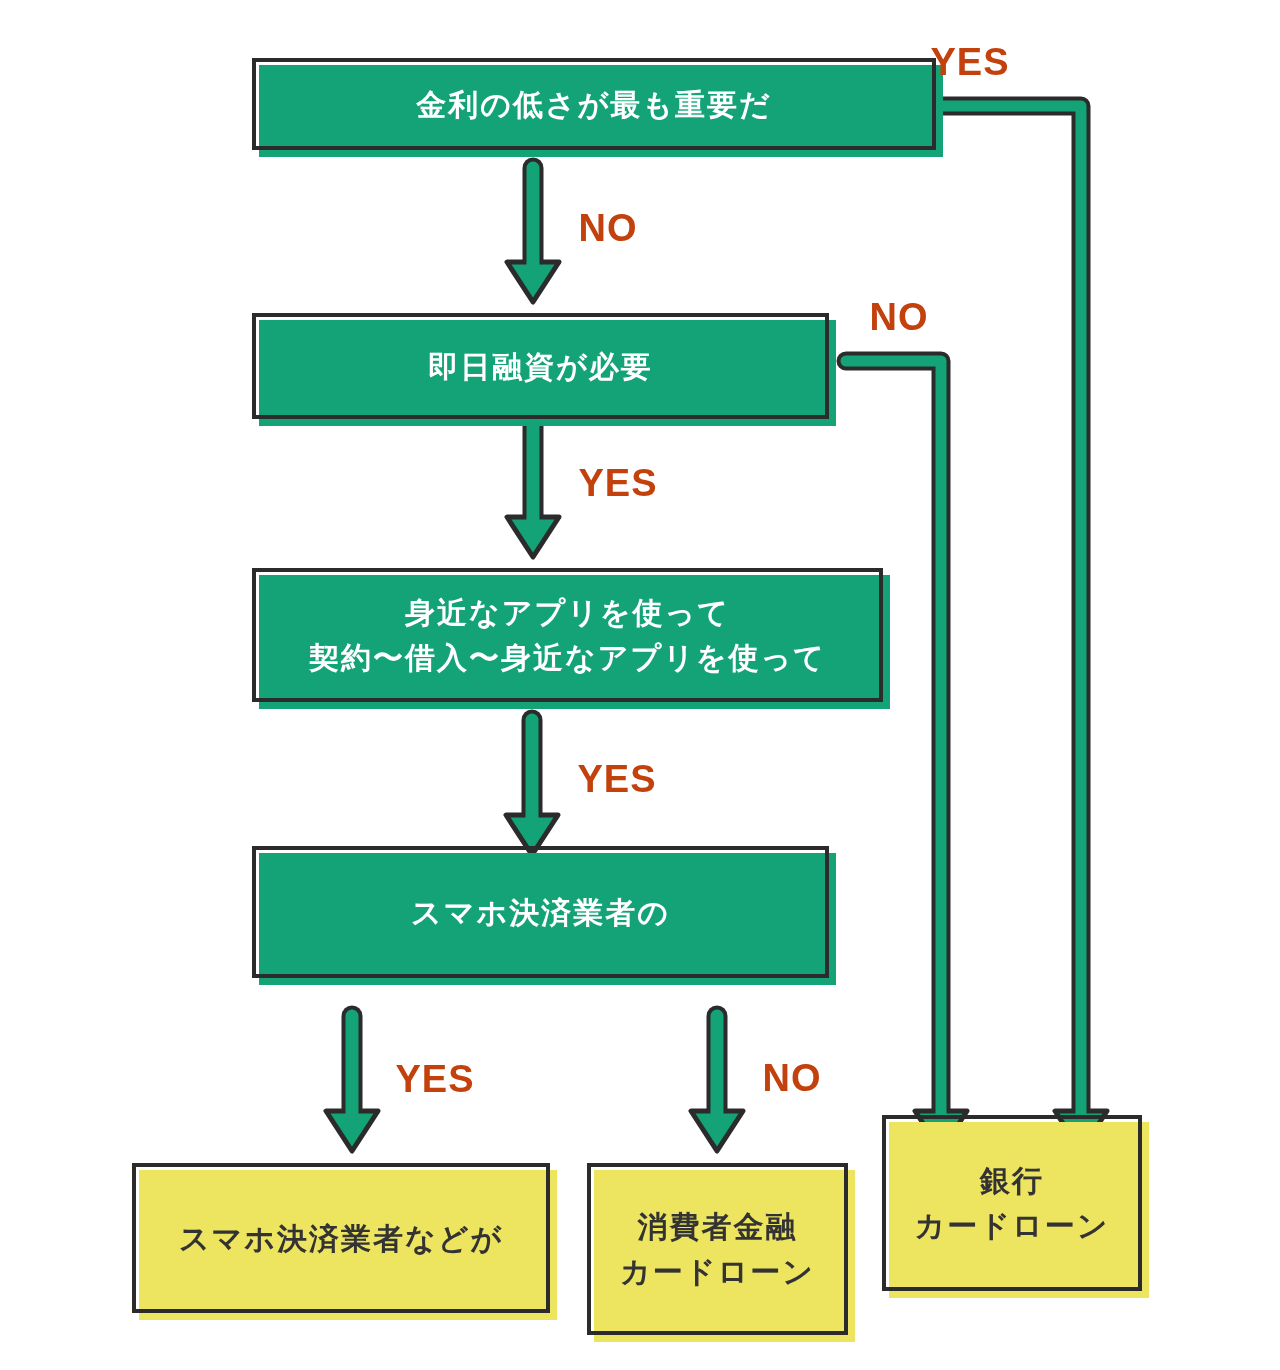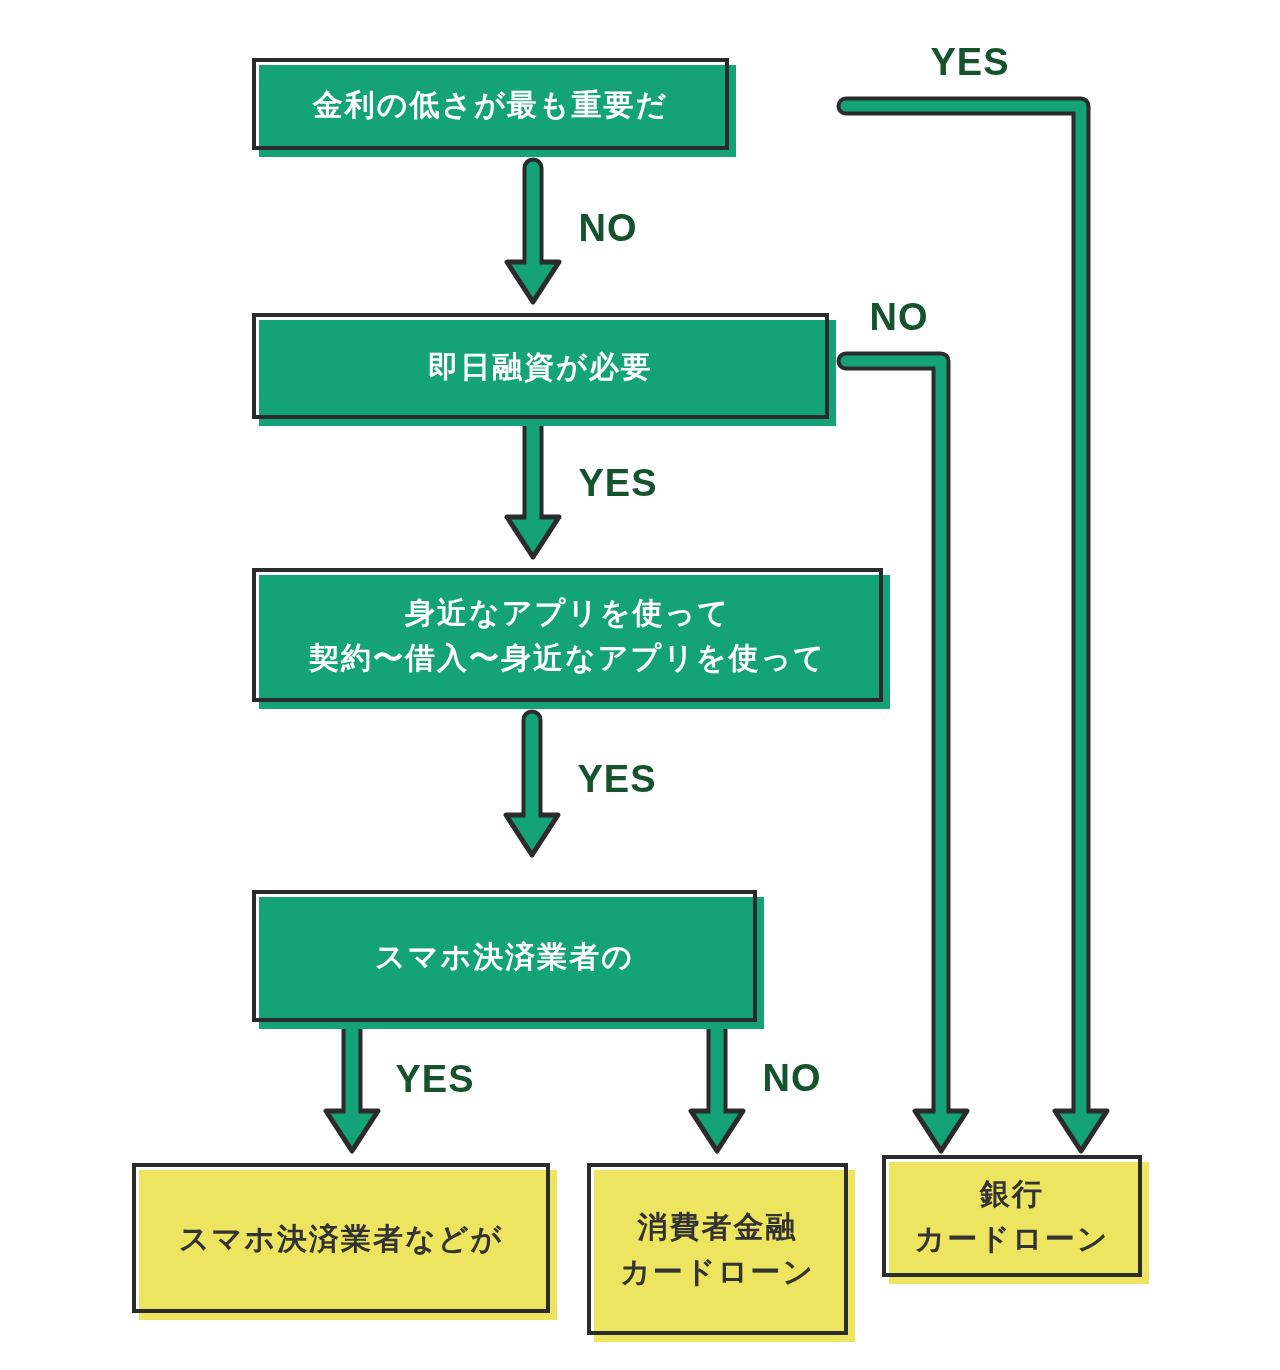--- a/index.html
+++ b/index.html
@@ -25,21 +25,21 @@
     align-items:center;justify-content:center;text-align:center;
     font-weight:bold;font-size:30px;line-height:45px;letter-spacing:2px;
   }
   .node.green .fill{background:#14a377;}
   .node.green .label{color:#ffffff;}
   .node.yellow .fill{background:#ede45f;}
   .node.yellow .label{color:#333333;justify-content:center;}
 
   .edge-label{
     position:absolute;z-index:3;transform:translate(-50%,-50%);
-    font-weight:bold;font-size:38px;color:#14532d;letter-spacing:1px;white-space:nowrap;
+    font-weight:bold;font-size:38px;color:#c2410c;letter-spacing:1px;white-space:nowrap;
   }
 </style>
 </head>
 <body>
 
 <div class="canvas">
 
   <svg class="connectors" width="1280" height="1370" viewBox="0 0 1280 1370">
 
     <g>
@@ -78,21 +78,21 @@
       <line class="ai" x1="352" y1="1016" x2="352" y2="1119"></line>
     </g>
 
     <g>
       <line class="ao" x1="717" y1="1016" x2="717" y2="1113"></line>
       <polygon class="head" points="691,1111 743,1111 717,1151"></polygon>
       <line class="ai" x1="717" y1="1016" x2="717" y2="1119"></line>
     </g>
   </svg>
 
-  <div class="node green" style="left:252px;top:58px;width:477px;height:92px">
+  <div class="node green" style="left:252px;top:58px;width:684px;height:92px">
     <div class="fill"></div>
     <div class="frame"></div>
     <div class="label">
       <span>金利の低さが最も重要だ</span>
     </div>
   </div>
 
   <div class="node green" style="left:252px;top:313px;width:577px;height:106px">
     <div class="fill"></div>
     <div class="frame"></div>
@@ -103,21 +103,21 @@
 
   <div class="node green" style="left:252px;top:568px;width:631px;height:134px">
     <div class="fill"></div>
     <div class="frame"></div>
     <div class="label">
       <span>身近なアプリを使って</span>
       <span>契約〜借入〜身近なアプリを使って</span>
     </div>
   </div>
 
-  <div class="node green" style="left:252px;top:890px;width:505px;height:132px">
+  <div class="node green" style="left:252px;top:846px;width:577px;height:132px">
     <div class="fill"></div>
     <div class="frame"></div>
     <div class="label">
       <span>スマホ決済業者の</span>
     </div>
   </div>
 
   <div class="node yellow" style="left:132px;top:1163px;width:418px;height:150px">
     <div class="fill"></div>
     <div class="frame"></div>
@@ -128,21 +128,21 @@
 
   <div class="node yellow" style="left:587px;top:1163px;width:261px;height:172px">
     <div class="fill"></div>
     <div class="frame"></div>
     <div class="label">
       <span>消費者金融</span>
       <span>カードローン</span>
     </div>
   </div>
 
-  <div class="node yellow" style="left:882px;top:1155px;width:260px;height:122px">
+  <div class="node yellow" style="left:882px;top:1115px;width:260px;height:176px">
     <div class="fill"></div>
     <div class="frame"></div>
     <div class="label">
       <span>銀行</span>
       <span>カードローン</span>
     </div>
   </div>
 
   <div class="edge-label" style="left:608px;top:228px">NO</div>
   <div class="edge-label" style="left:970px;top:62px">YES</div>

